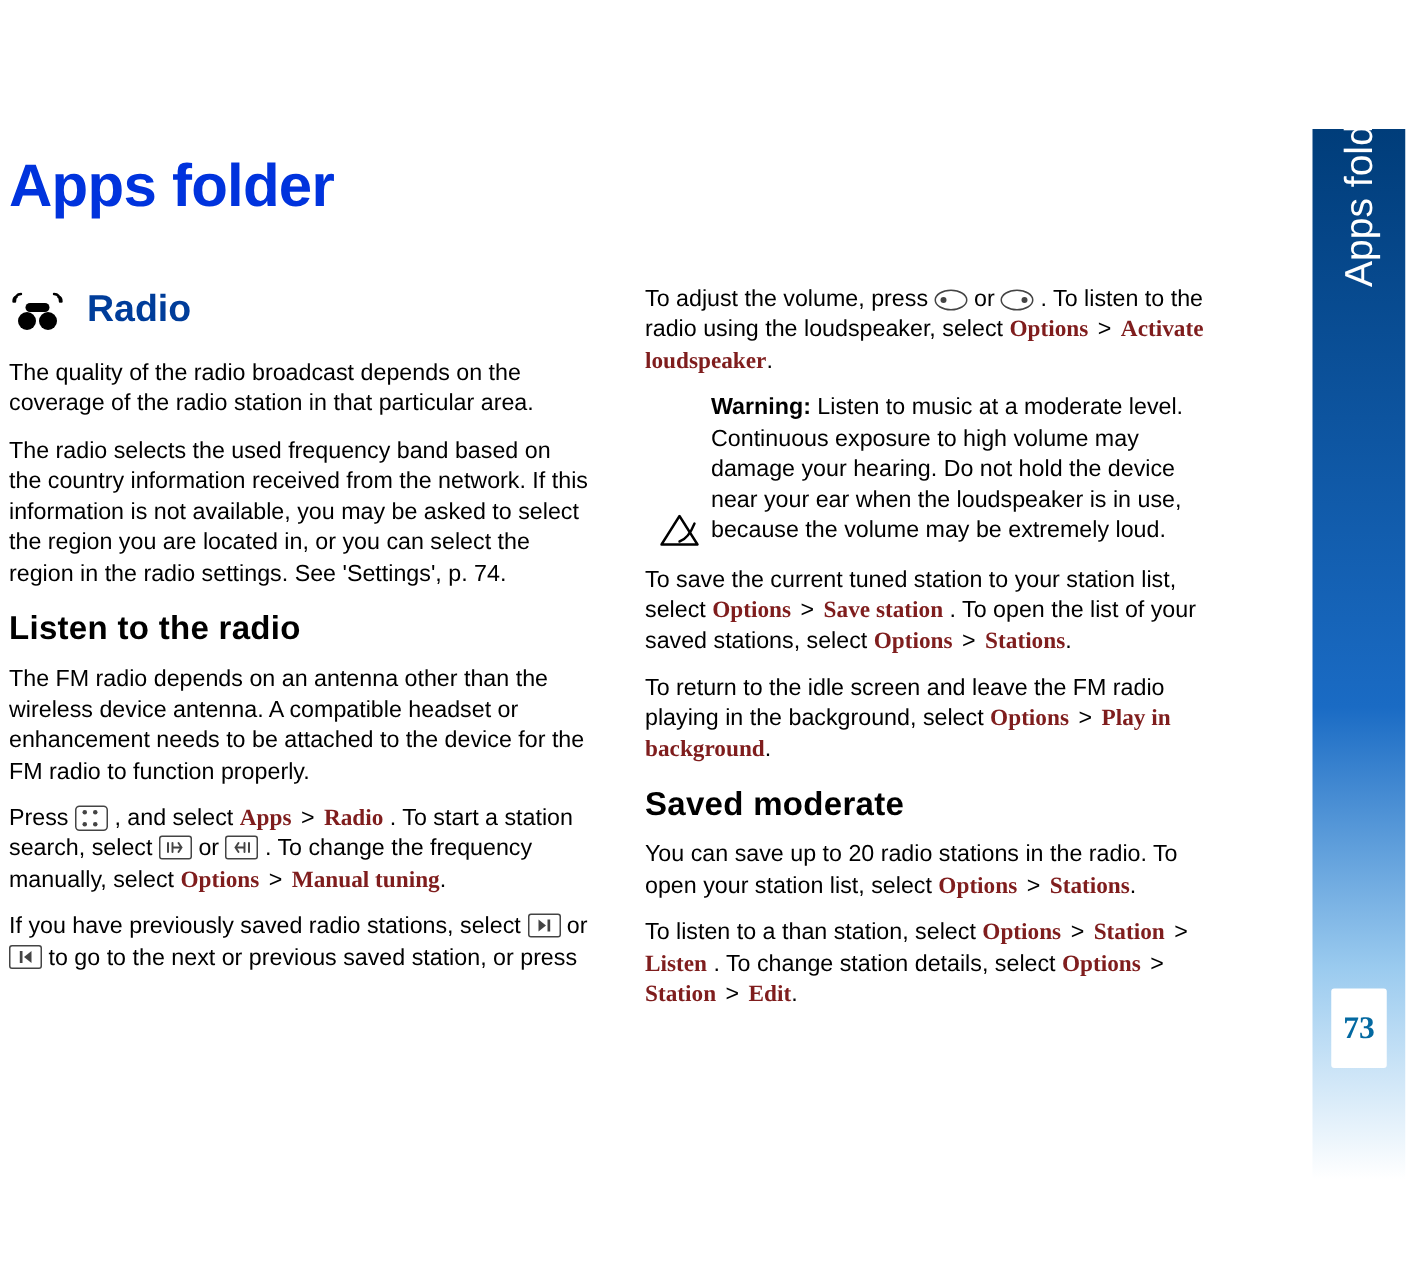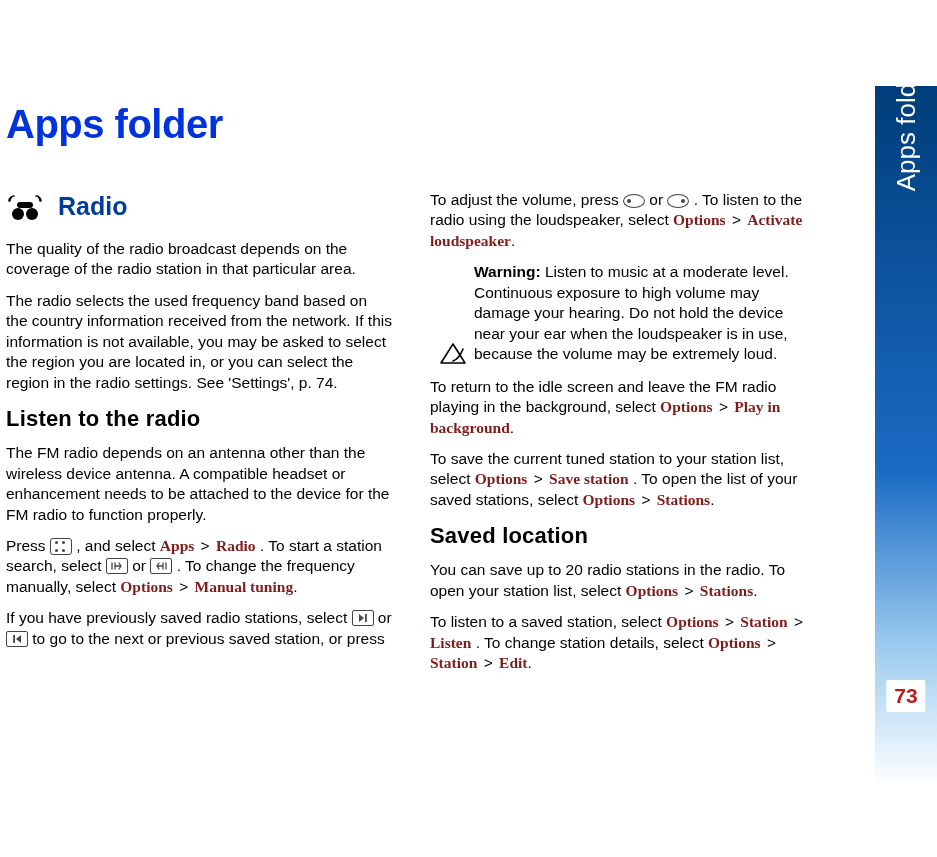--- a/index.html
+++ b/index.html
@@ -1,20 +1,20 @@
 <!DOCTYPE html>
 <html><head>
 <meta charset="utf-8">
 <style>
   * { box-sizing: border-box; margin: 0; padding: 0; }
   html, body { width: 937px; height: 857px; font-family: "Trebuchet MS", "Lucida Sans", Verdana, sans-serif; color: #000; background: #fff; }
   .page { position: relative; width: 937px; height: 857px; }
   .sidebar-tab { position: absolute; right: 0; top: 86px; width: 62px; height: 700px; background: linear-gradient(to bottom, #003d7a 0%, #1a6bc4 55%, #9bcbef 80%, #ffffff 100%); }
   .sidebar-label { position: absolute; top: 24px; left: 50%; transform: translateX(-50%) rotate(-90deg); transform-origin: center; color: #fff; font-size: 26px; font-weight: 500; white-space: nowrap; }
-  .page-number { position: absolute; bottom: 74px; left: 50%; transform: translateX(-50%); background: #fff; color: #b91c1c; font-weight: 700; font-size: 21px; padding: 4px 8px; border-radius: 2px; }
+  .page-number { position: absolute; bottom: 74px; left: 50%; transform: translateX(-50%); background: #fff; color: #0369a1; font-weight: 700; font-size: 21px; padding: 14px 8px; border-radius: 2px; font-family: Liberation Serif, serif; }
   h1.title { position: absolute; left: 6px; top: 102px; color: #0033dd; font-size: 40px; font-weight: 700; letter-spacing: -0.5px; }
   .body { position: absolute; left: 6px; top: 190px; width: 810px; display: flex; gap: 38px; }
   .col { width: 386px; font-size: 15.5px; line-height: 1.32; }
   .col p { margin-bottom: 11px; }
   .section-head-1 { display: flex; align-items: center; gap: 14px; margin-bottom: 16px; }
   .section-head-1 .label { color: #003d9a; font-size: 25px; font-weight: 700; }
   h2.sub { font-size: 22px; font-weight: 700; margin: 8px 0 10px 0; letter-spacing: 0.2px; }
   .kw { color: #7f1d1d; font-weight: 700; font-family: Liberation Serif, serif; }
   .sep { padding: 0 2px; }
   .icon-box { display: inline-block; vertical-align: -3px; width: 22px; height: 16px; border: 1.3px solid #444; border-radius: 2px; background: #fff; position: relative; }
@@ -136,48 +136,48 @@
             <path d="M13 1 L25 20 L1 20 Z" fill="none" stroke="#000" stroke-width="1.6" stroke-linejoin="round"></path>
             <path d="M13 18 q6 -2 10 -12" fill="none" stroke="#000" stroke-width="1.6" stroke-linecap="round"></path>
           </svg>
         </span>
         <div class="warn-text">
           <b>Warning:</b><span> Listen to music at a moderate level. Continuous exposure to high volume may damage your hearing. Do not hold the device near your ear when the loudspeaker is in use, because the volume may be extremely loud.</span>
         </div>
       </div>
 
       <p>
-        <span>To return to the idle screen and leave the FM radio playing in the background, select </span>
-        <span class="kw">Options</span>
-        <span class="sep"> &gt; </span>
-        <span class="kw">Play in background</span><span>.</span>
-      </p>
-
-      <p>
         <span>To save the current tuned station to your station list, select </span>
         <span class="kw">Options</span>
         <span class="sep"> &gt; </span>
         <span class="kw">Save station</span>
         <span>. To open the list of your saved stations, select </span>
         <span class="kw">Options</span>
         <span class="sep"> &gt; </span>
         <span class="kw">Stations</span><span>.</span>
       </p>
 
-      <h2 class="sub">Saved location</h2>
+      <p>
+        <span>To return to the idle screen and leave the FM radio playing in the background, select </span>
+        <span class="kw">Options</span>
+        <span class="sep"> &gt; </span>
+        <span class="kw">Play in background</span><span>.</span>
+      </p>
+
+      <h2 class="sub">Saved moderate</h2>
 
       <p>
         <span>You can save up to 20 radio stations in the radio. To open your station list, select </span>
         <span class="kw">Options</span>
         <span class="sep"> &gt; </span>
         <span class="kw">Stations</span><span>.</span>
       </p>
 
       <p>
-        <span>To listen to a saved station, select </span>
+        <span>To listen to a than station, select </span>
         <span class="kw">Options</span>
         <span class="sep"> &gt; </span>
         <span class="kw">Station</span>
         <span class="sep"> &gt; </span>
         <span class="kw">Listen</span>
         <span>. To change station details, select </span>
         <span class="kw">Options</span>
         <span class="sep"> &gt; </span>
         <span class="kw">Station</span>
         <span class="sep"> &gt; </span>

